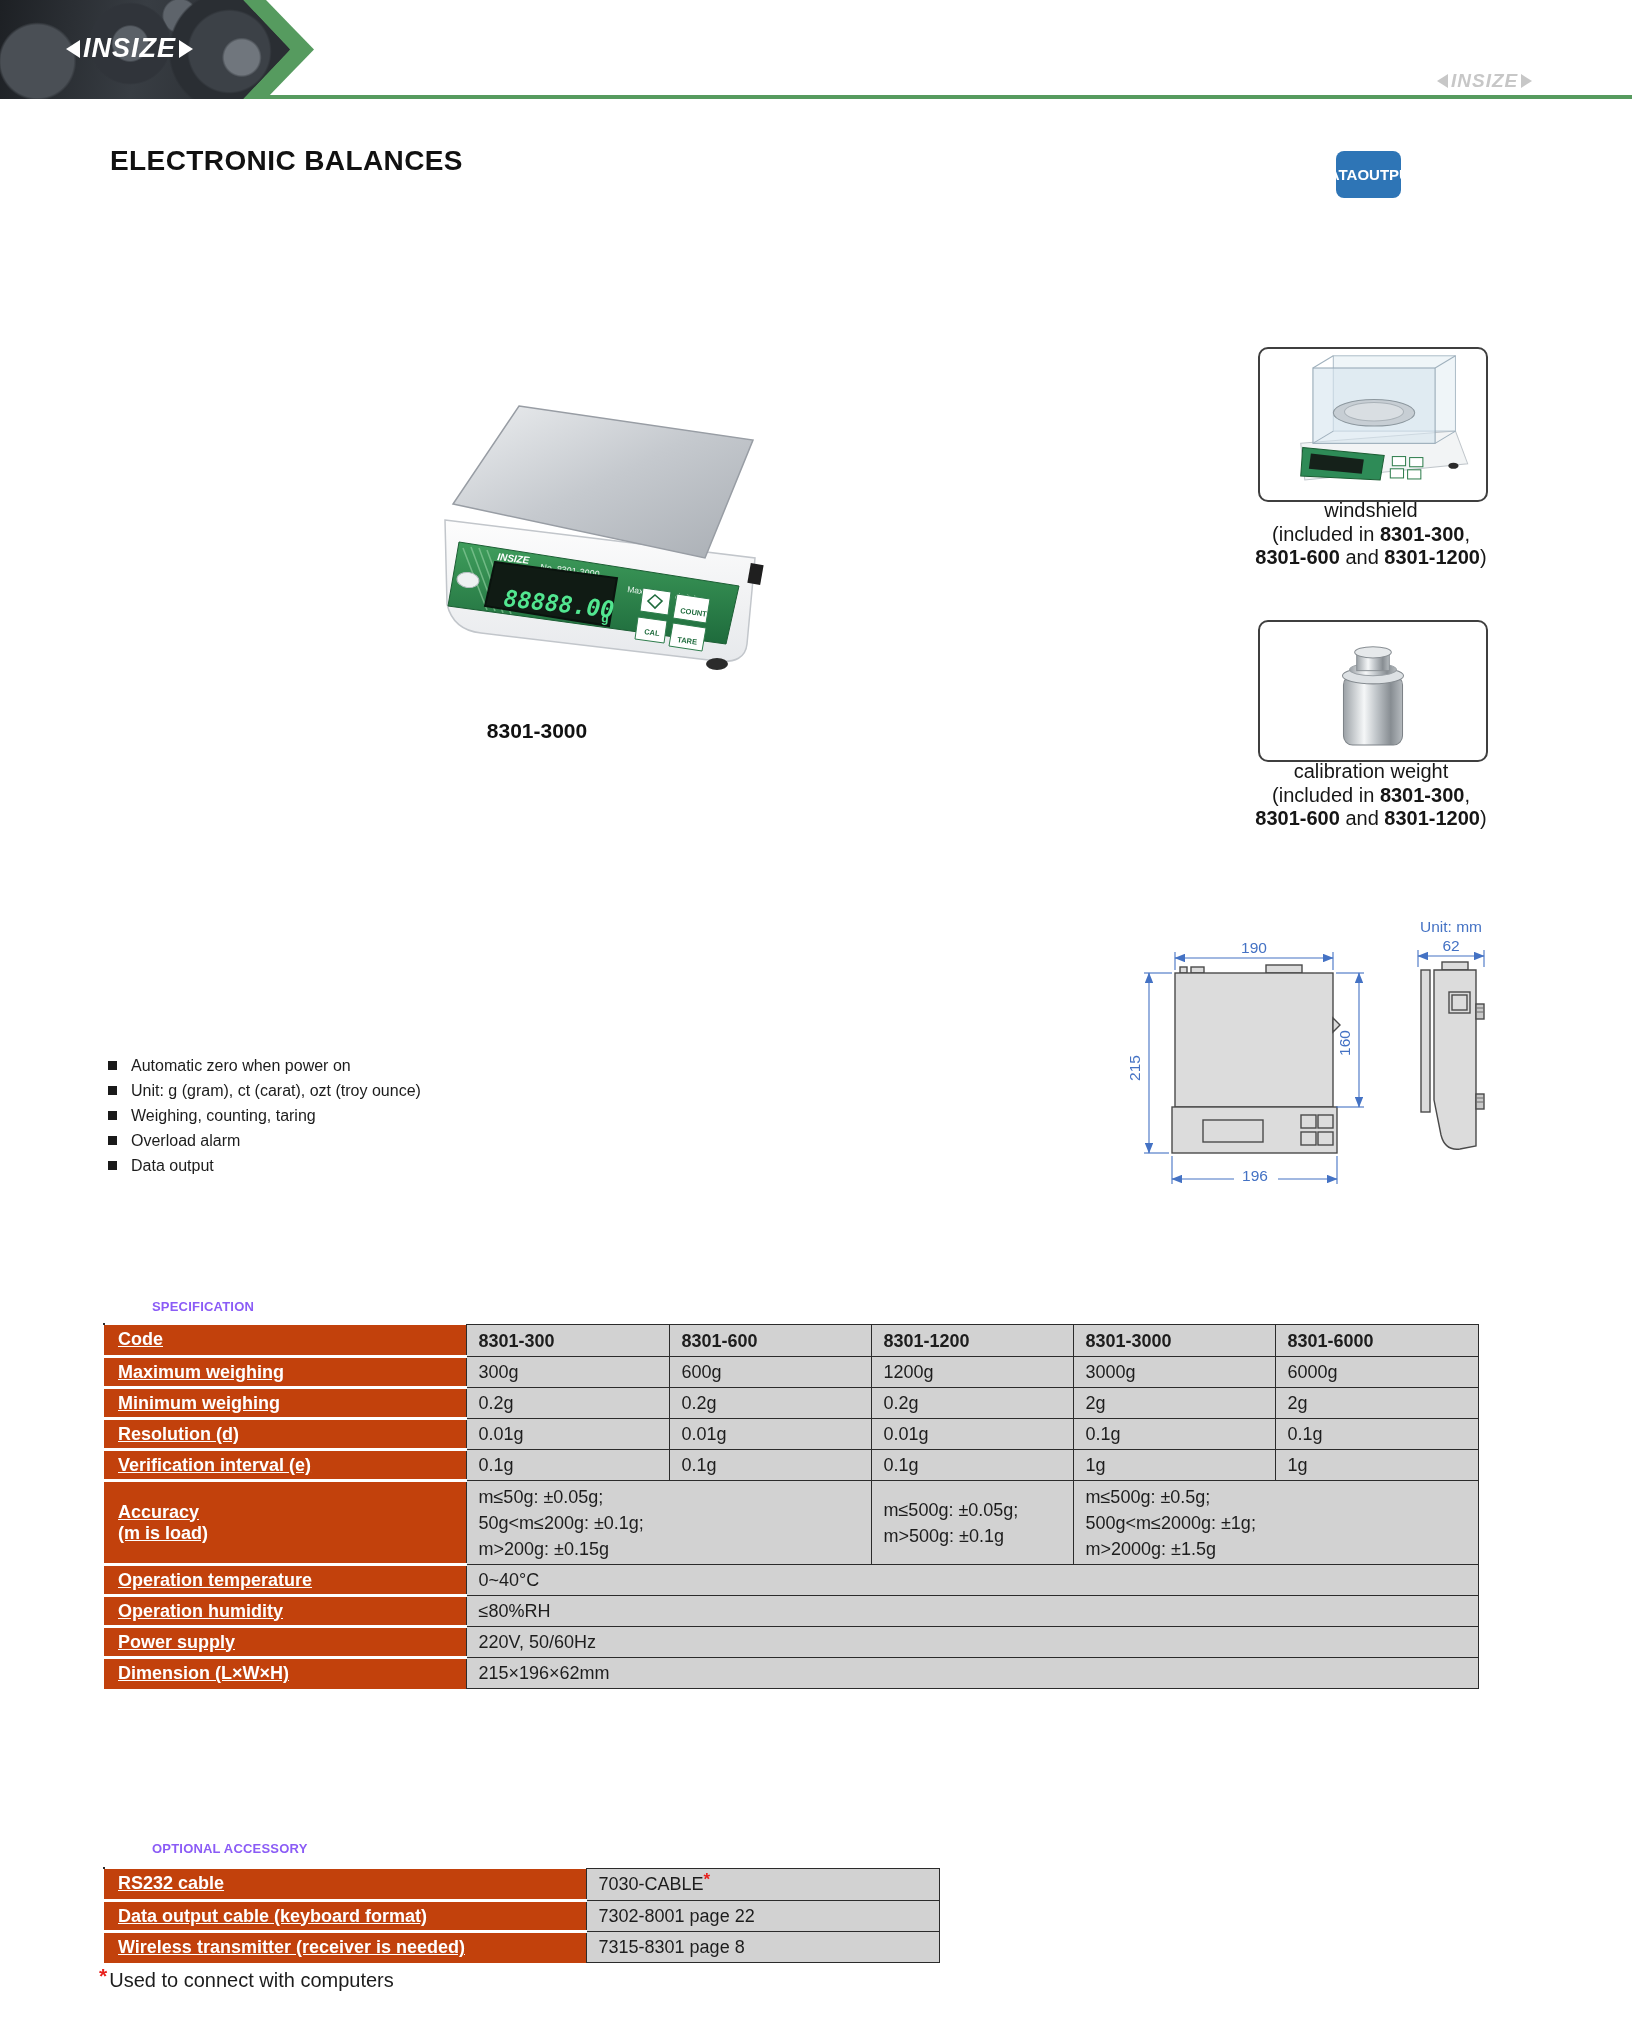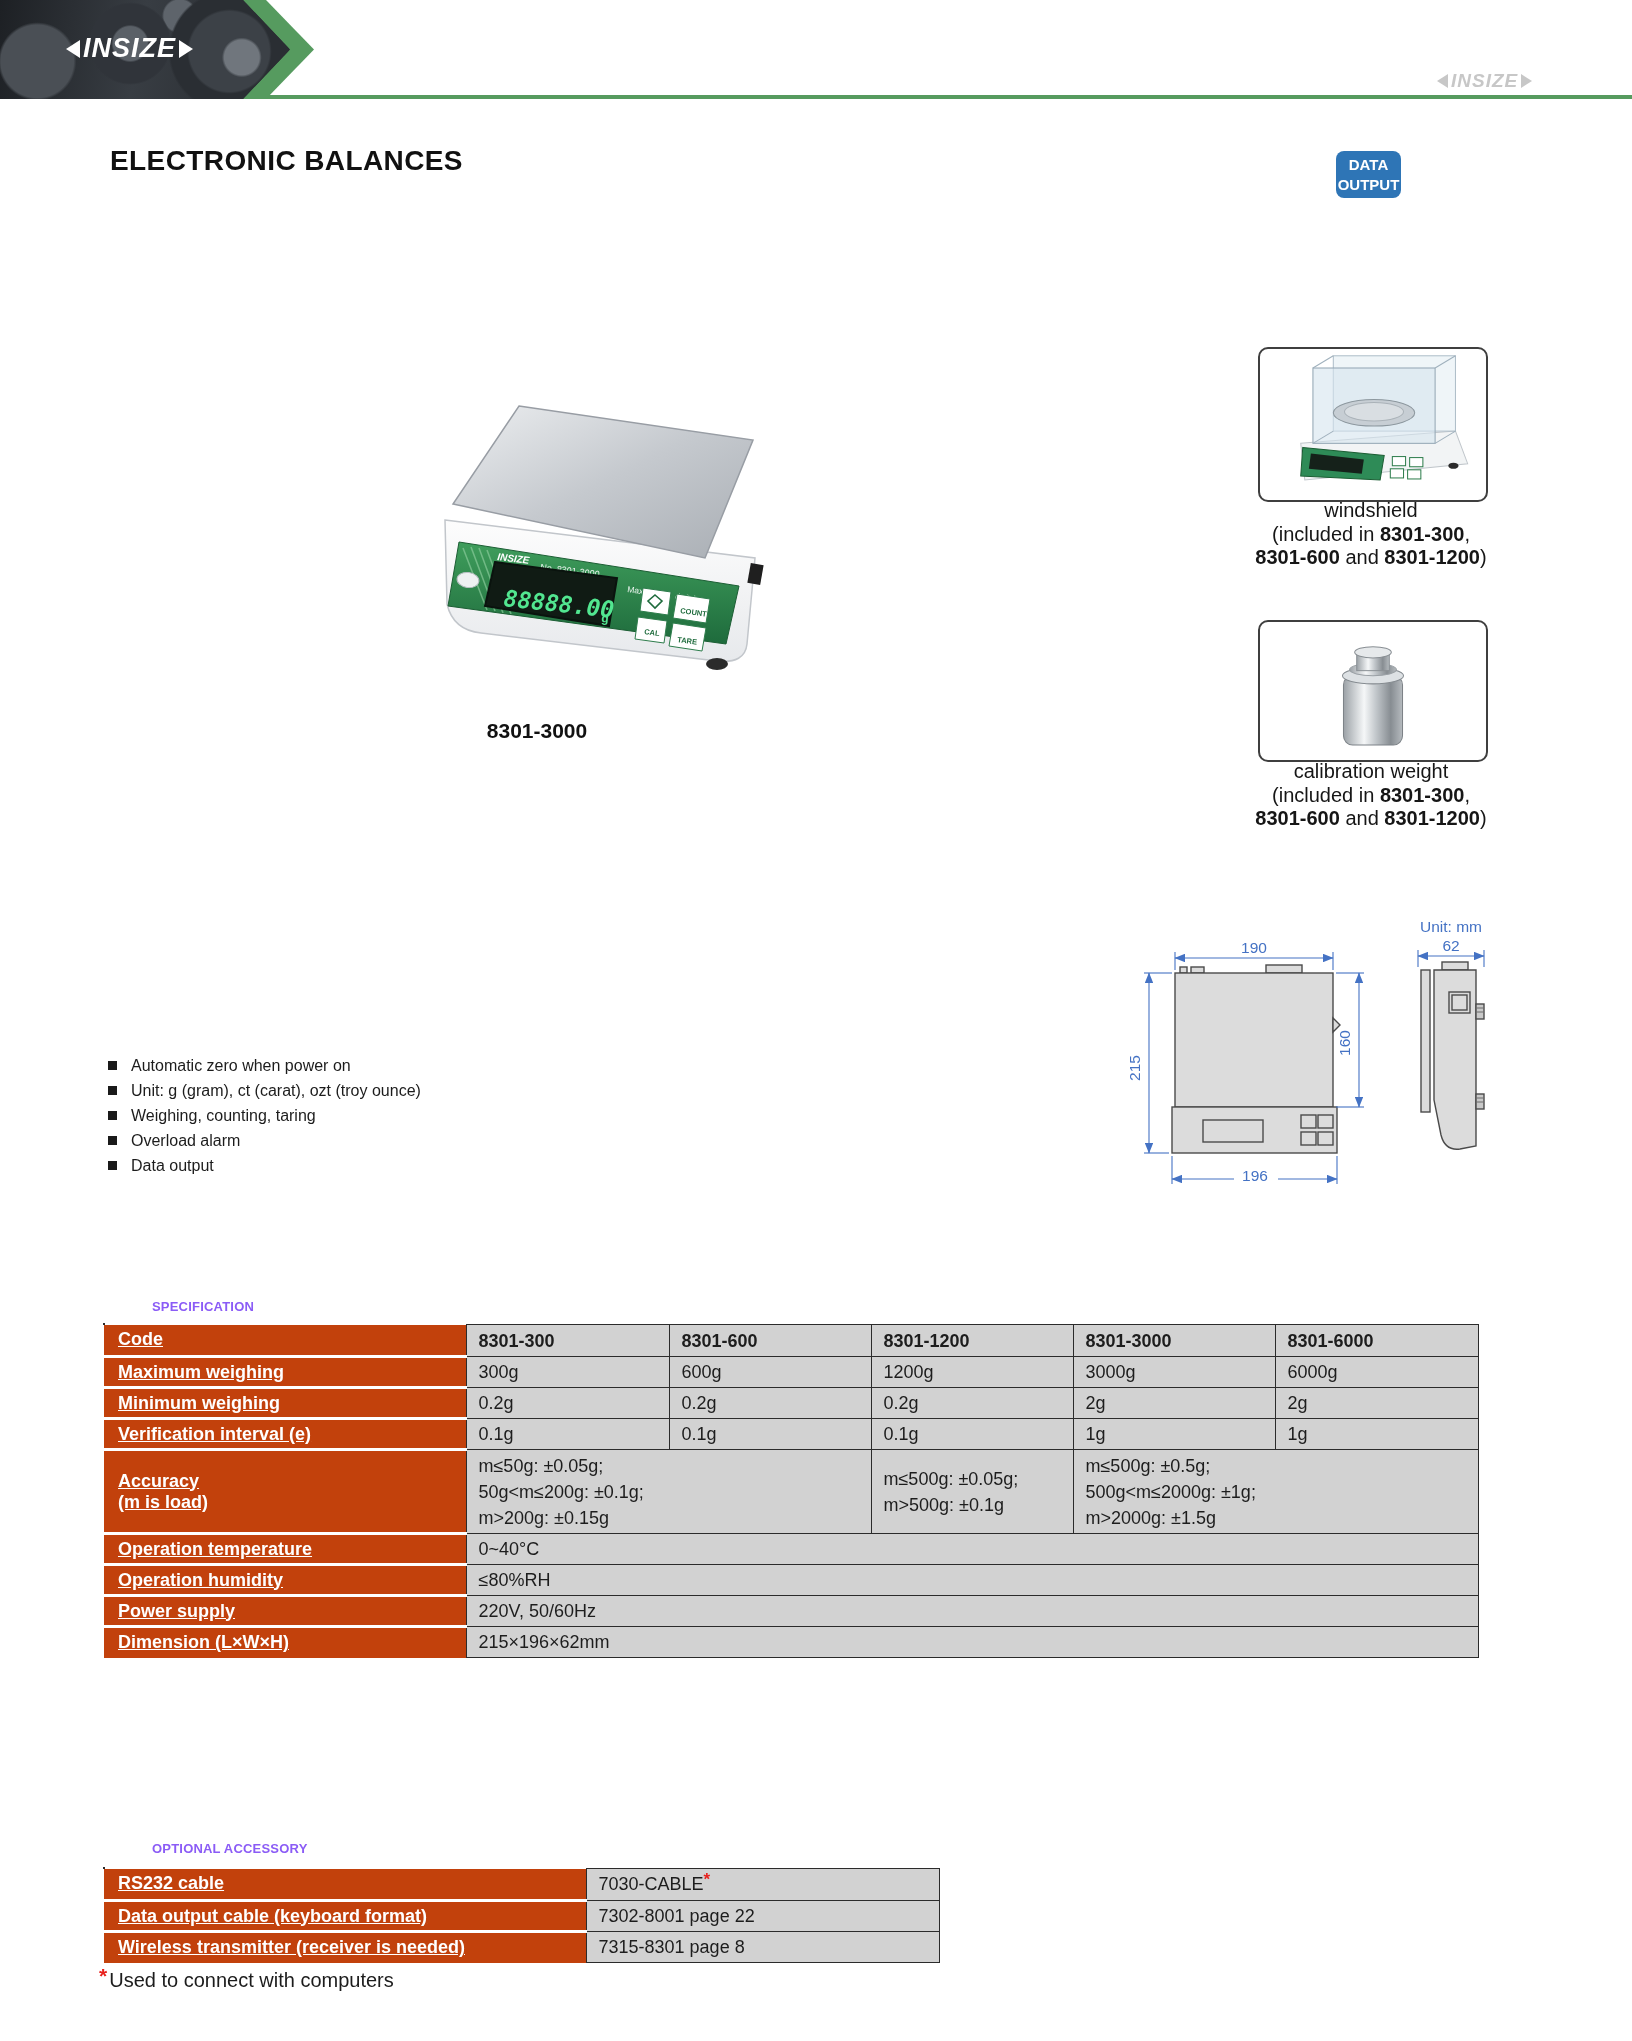--- a/index.html
+++ b/index.html
@@ -28,21 +28,21 @@
   .logo-main{position:absolute;left:66px;top:33px;color:#ffffff;font-size:27px;}
   .logo-right{position:absolute;left:1437px;top:70px;color:#c7c7c7;font-size:19px;}
   .logo-right .tri-l{border-top-width:7px;border-bottom-width:7px;border-right-width:11px;}
   .logo-right .tri-r{border-top-width:7px;border-bottom-width:7px;border-left-width:11px;}
 
   
   .page-title{position:absolute;left:110px;top:145px;font-size:28px;font-weight:bold;color:#111;
       letter-spacing:.4px;}
   .badge{position:absolute;left:1336px;top:151px;width:65px;height:47px;border-radius:8px;
       background:#2E75B6;color:#fff;font-weight:bold;font-size:15px;line-height:20px;
-      display:flex;flex-direction:column;align-items:center;justify-content:center;text-align:center;}
+      display:flex;flex-direction:row;align-items:center;justify-content:center;text-align:center;}
 
   
   .product-svg{position:absolute;left:405px;top:392px;width:370px;height:315px;}
   .product-code{position:absolute;left:387px;top:719px;width:300px;text-align:center;
       font-size:21px;font-weight:bold;color:#111;}
 
   
   .card{position:absolute;border:2px solid #3f3f3f;border-radius:10px;background:#fff;}
   .card-windshield{left:1258px;top:347px;width:226px;height:151px;}
   .card-weight{left:1258px;top:620px;width:226px;height:138px;}
@@ -337,20 +337,28 @@
             <td class="val">6000g</td>
           </tr>
           <tr class="row-min">
             <td class="lbl">Minimum weighing</td>
             <td class="val">0.2g</td>
             <td class="val">0.2g</td>
             <td class="val">0.2g</td>
             <td class="val">2g</td>
             <td class="val">2g</td>
           </tr>
+          <tr class="row-res">
+            <td class="lbl">Resolution (d)</td>
+            <td class="val">0.01g</td>
+            <td class="val">0.01g</td>
+            <td class="val">0.01g</td>
+            <td class="val">0.1g</td>
+            <td class="val">0.1g</td>
+          </tr>
           <tr class="row-ver">
             <td class="lbl">Verification interval (e)</td>
             <td class="val">0.1g</td>
             <td class="val">0.1g</td>
             <td class="val">0.1g</td>
             <td class="val">1g</td>
             <td class="val">1g</td>
           </tr>
           <tr class="row-acc">
             <td class="lbl">Accuracy

